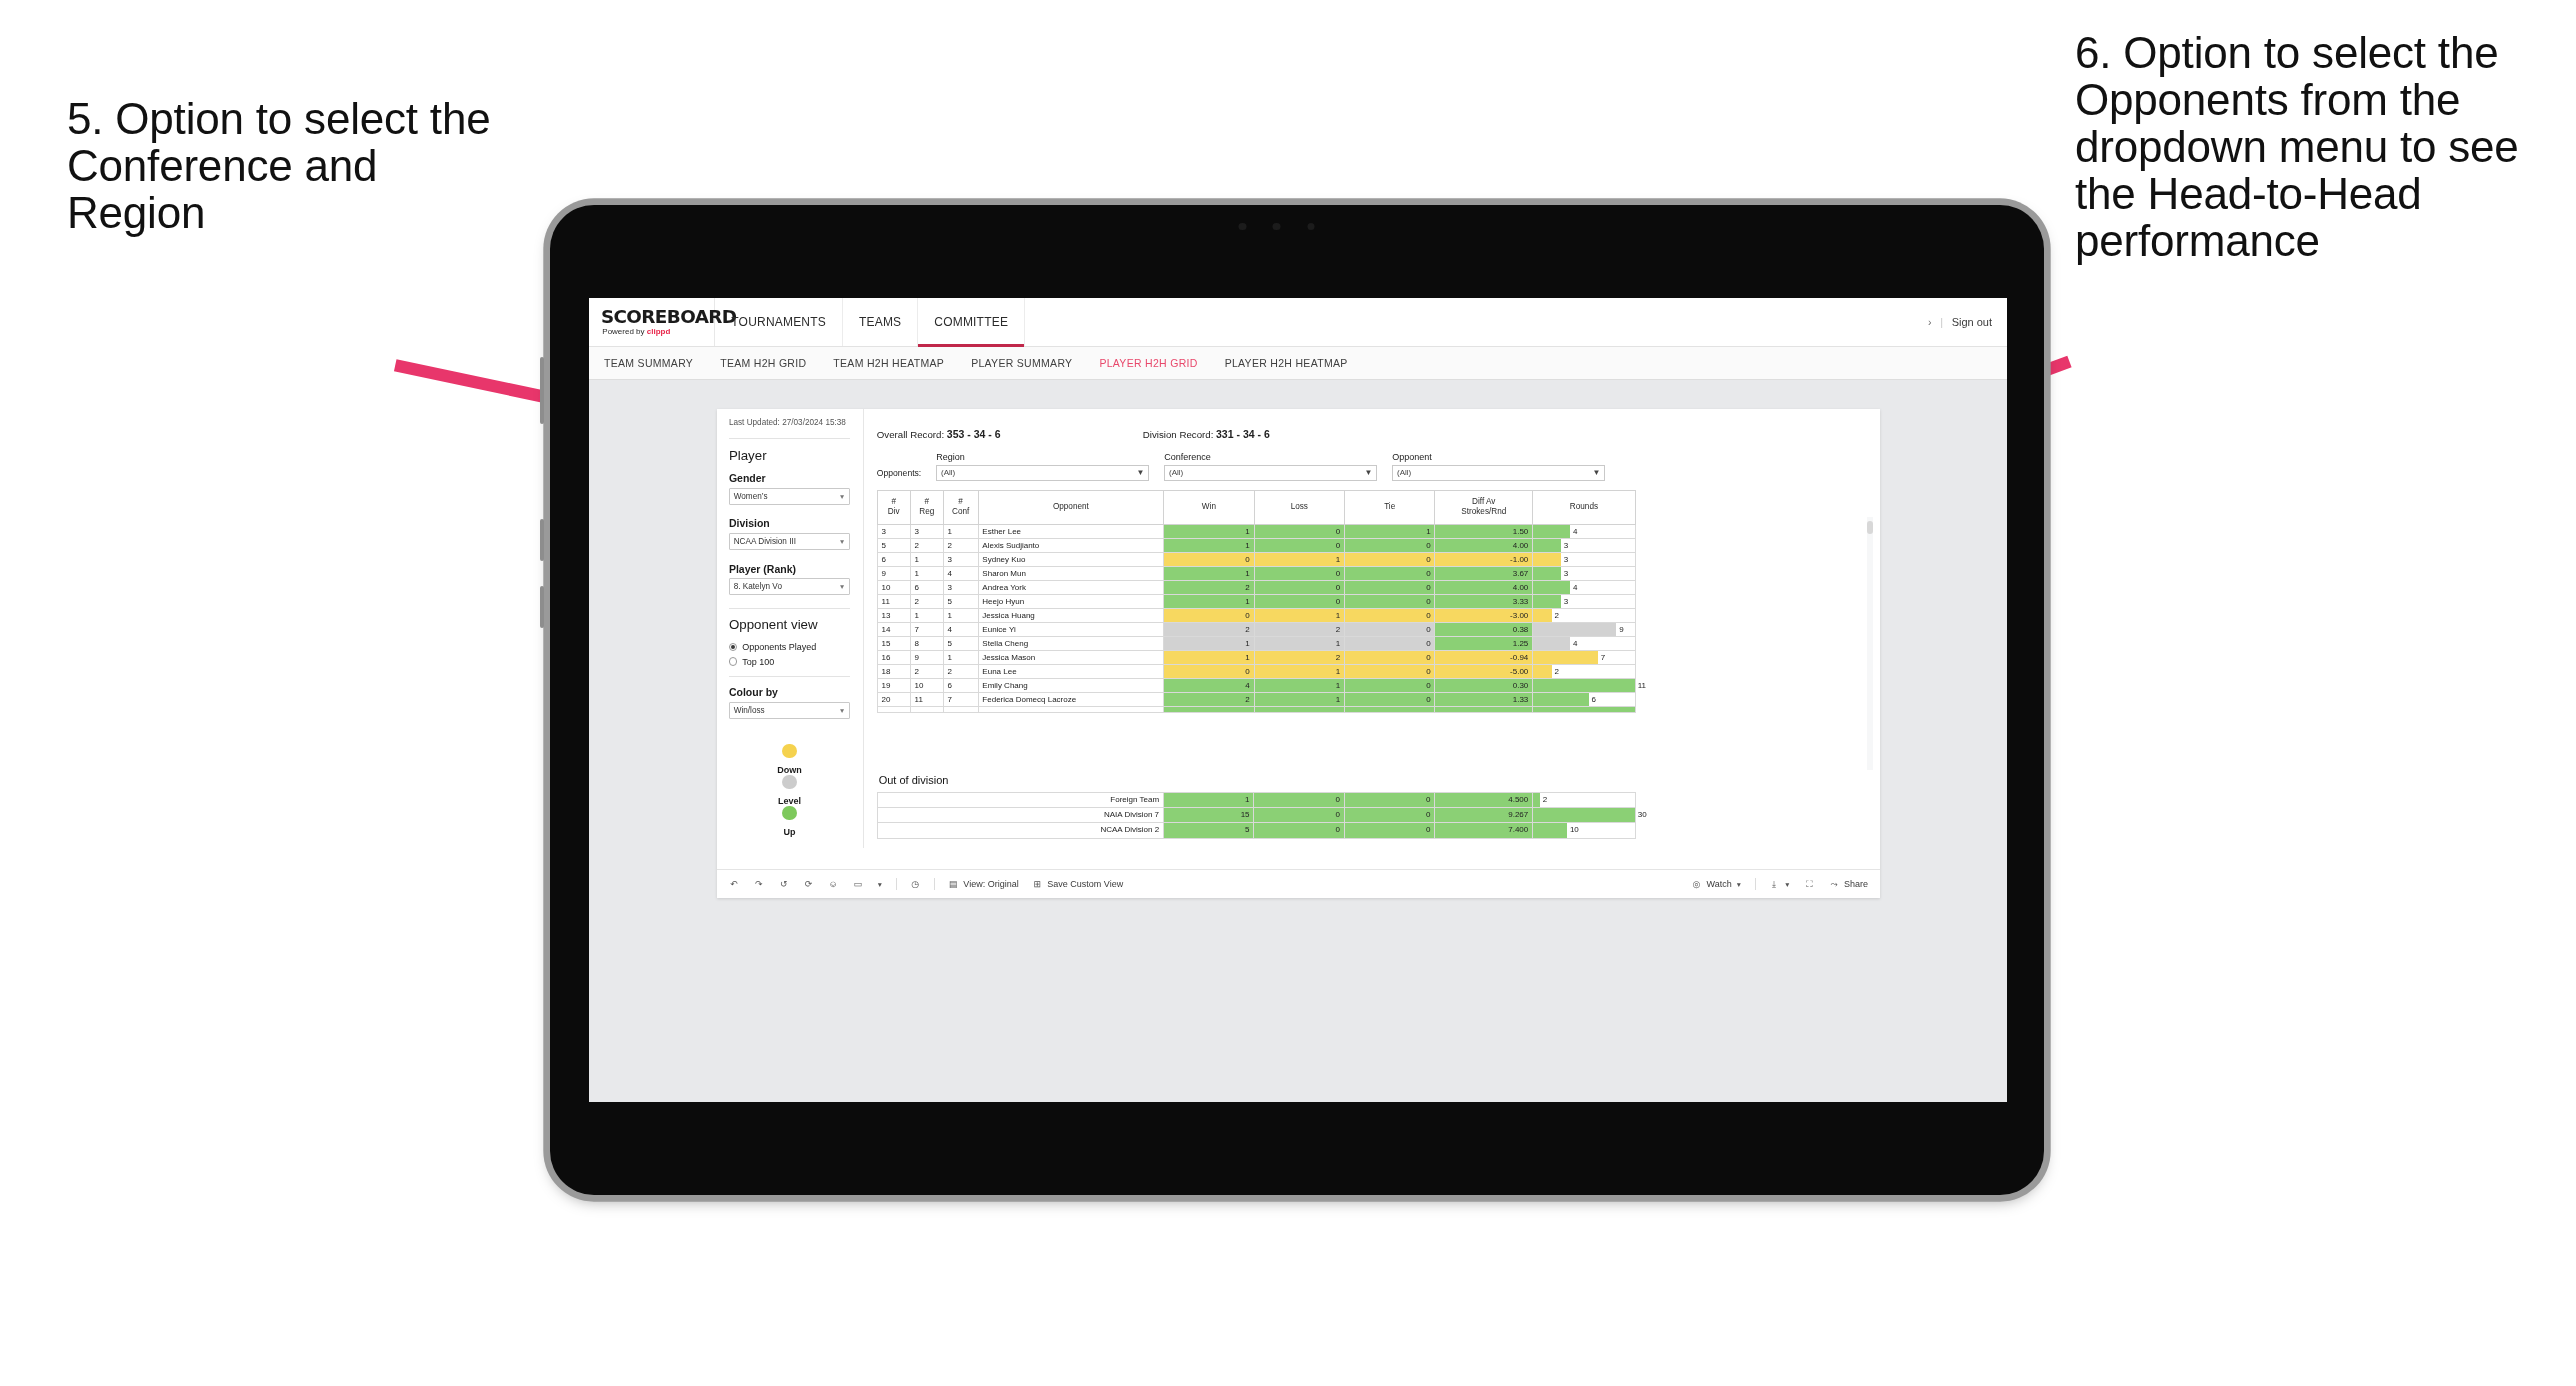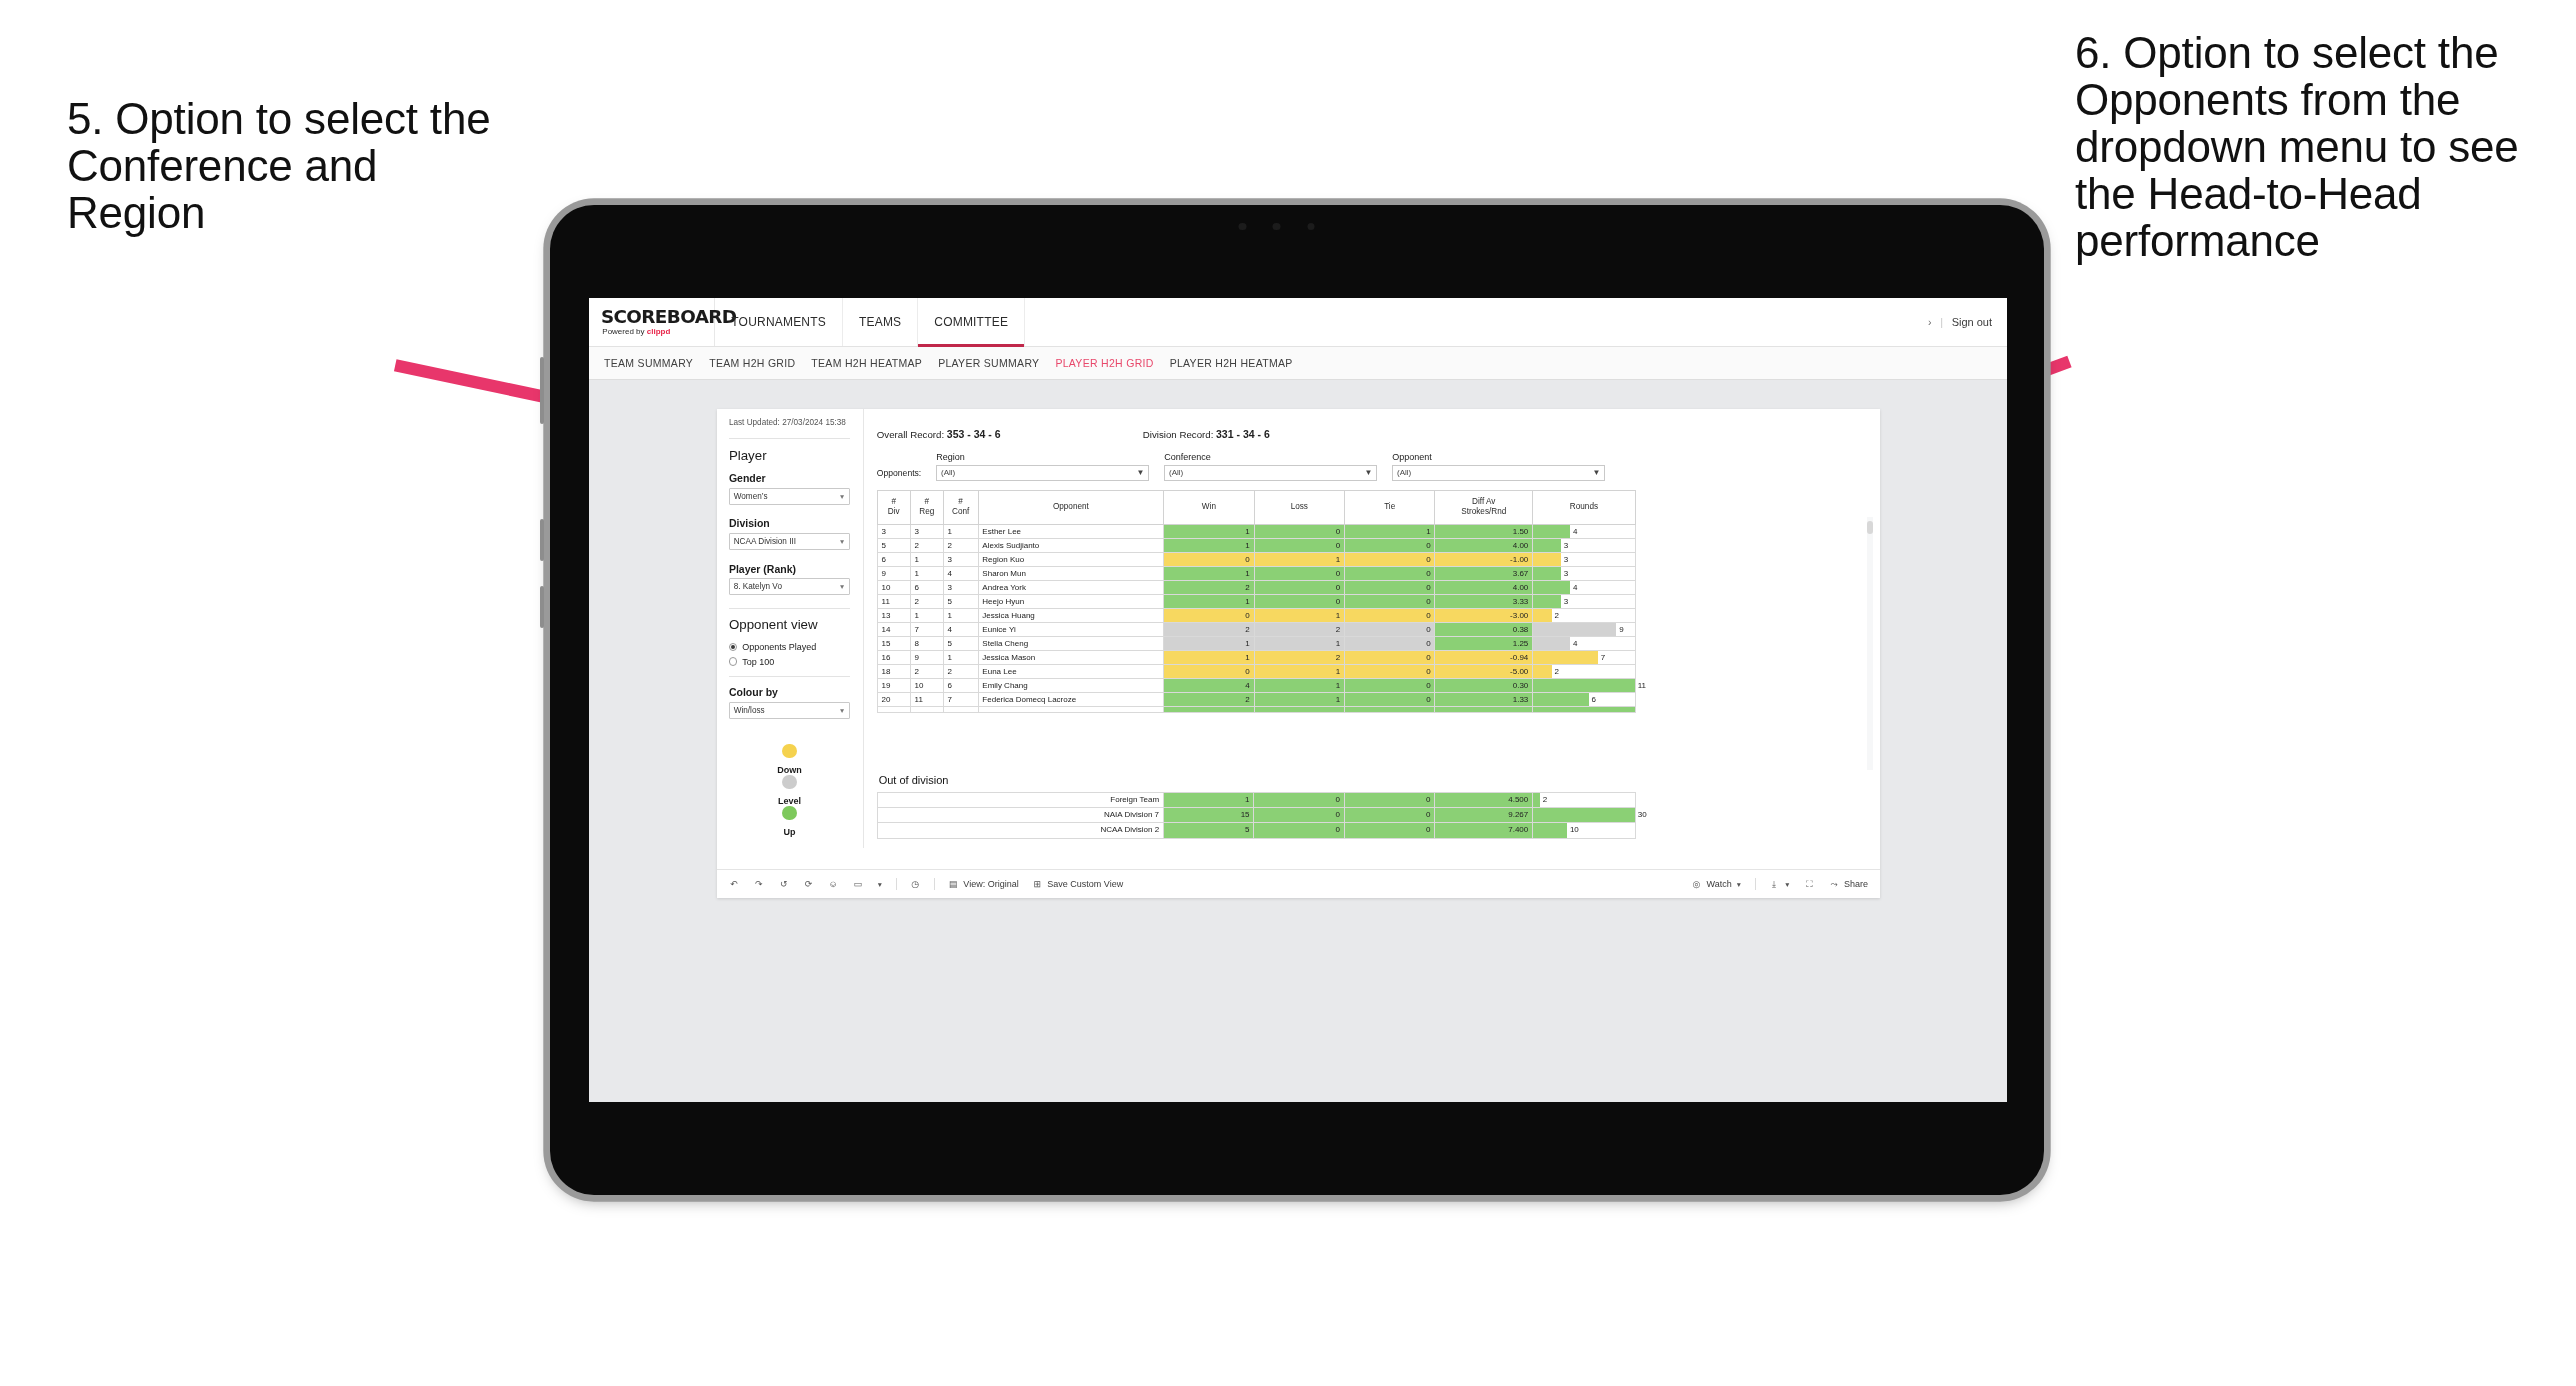--- a/index.html
+++ b/index.html
@@ -80,21 +80,21 @@
   #topbar-spacer{flex:1;}
   #topbar-right{
     display:flex;align-items:center;gap:8.6px;padding-right:15px;font-size:11px;color:#3a3a3a;
   }
   #topbar-right .sep{color:#c9c9c9;}
   #chev{color:#6c6c6c;font-size:10.5px;}
 
   
   #subtabs{
     height:32px;background:#fafafa;border-bottom:1px solid #dddddd;
-    display:flex;align-items:center;padding-left:15px;gap:16px;
+    display:flex;align-items:center;padding-left:15px;gap:27px;
   }
   .subtab{font-size:10.5px;color:#404040;letter-spacing:0.3px;}
   .subtab.active{color:#e8486b;}
 
   
   #stage{padding:28.5px 0 0 0;}
   #card{
     margin:0 auto;width:1163px;background:#ffffff;
     box-shadow:0 1px 2.9px rgba(0,0,0,.13);
     display:flex;flex-direction:column;
@@ -380,21 +380,21 @@
                       <td class="val c-up">4.00</td>
                       <td class="bar">
                         <span class="fill c-up" style="width:27.27272727272727%"></span>
                         <span class="lbl" style="left:calc(27.27272727272727% + 2.9px)">3</span>
                       </td>
                     </tr>
                     <tr>
                       <td class="num">6</td>
                       <td class="num">1</td>
                       <td class="num">3</td>
-                      <td class="name">Region Kuo</td>
+                      <td class="name">Sydney Kuo</td>
                       <td class="val c-down">0</td>
                       <td class="val c-down">1</td>
                       <td class="val c-down">0</td>
                       <td class="val c-down">-1.00</td>
                       <td class="bar">
                         <span class="fill c-down" style="width:27.27272727272727%"></span>
                         <span class="lbl" style="left:calc(27.27272727272727% + 2.9px)">3</span>
                       </td>
                     </tr>
                     <tr>

